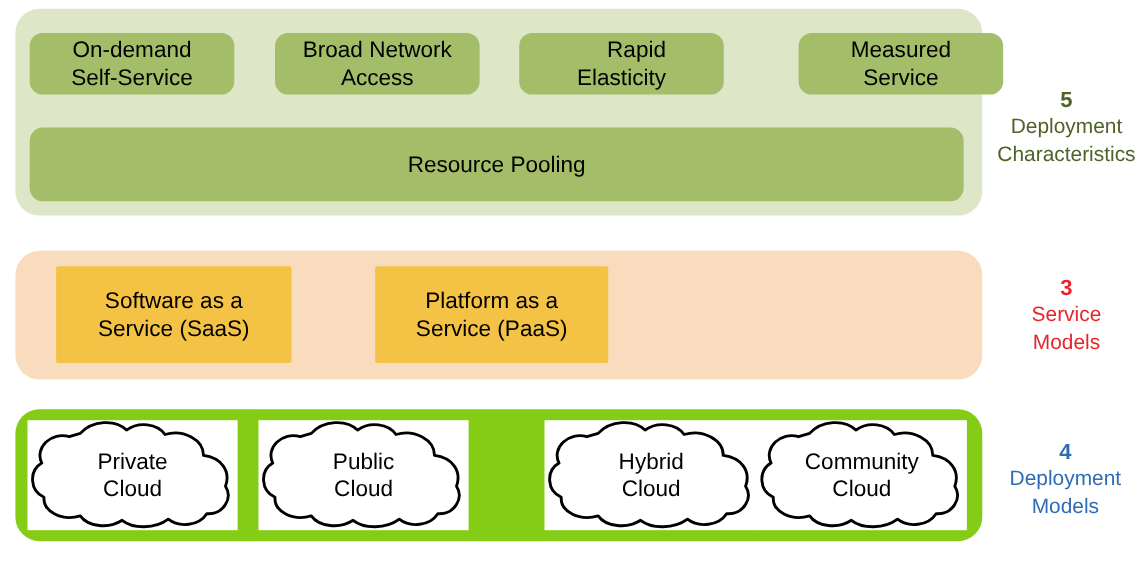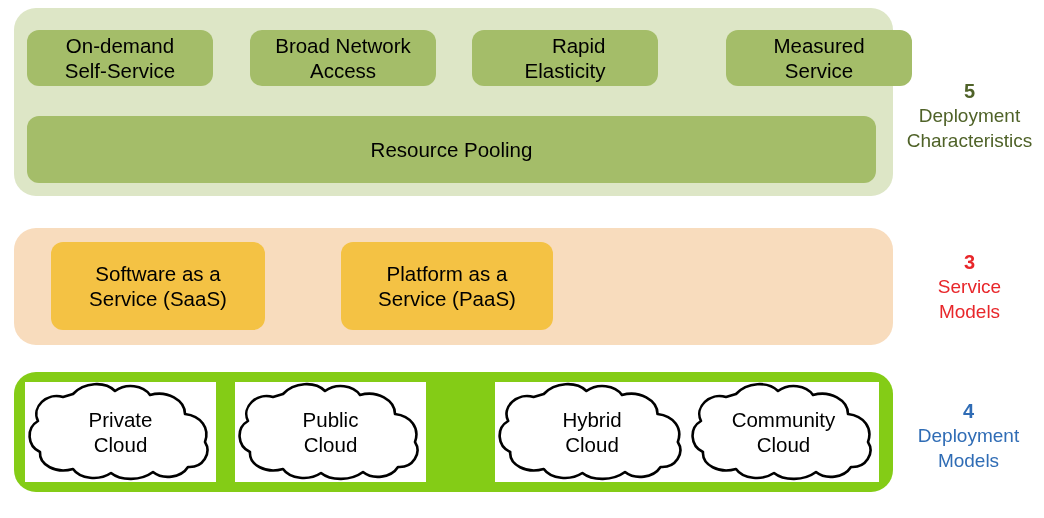--- a/index.html
+++ b/index.html
@@ -69,21 +69,21 @@
     top: 228px;
     width: 879px;
     height: 117px;
     background: #f8dcbd;
   }
   .orange-card {
     position: absolute;
     top: 14px;
     height: 88px;
     background: #f4c244;
-    border-radius: 12px;
+    border-radius: 2px;
     color: #000000;
     font-size: 20.5px;
     line-height: 1.22;
     text-align: center;
     display: flex;
     align-items: center;
     justify-content: center;
     box-sizing: border-box;
     padding: 2px 6px;
   }

